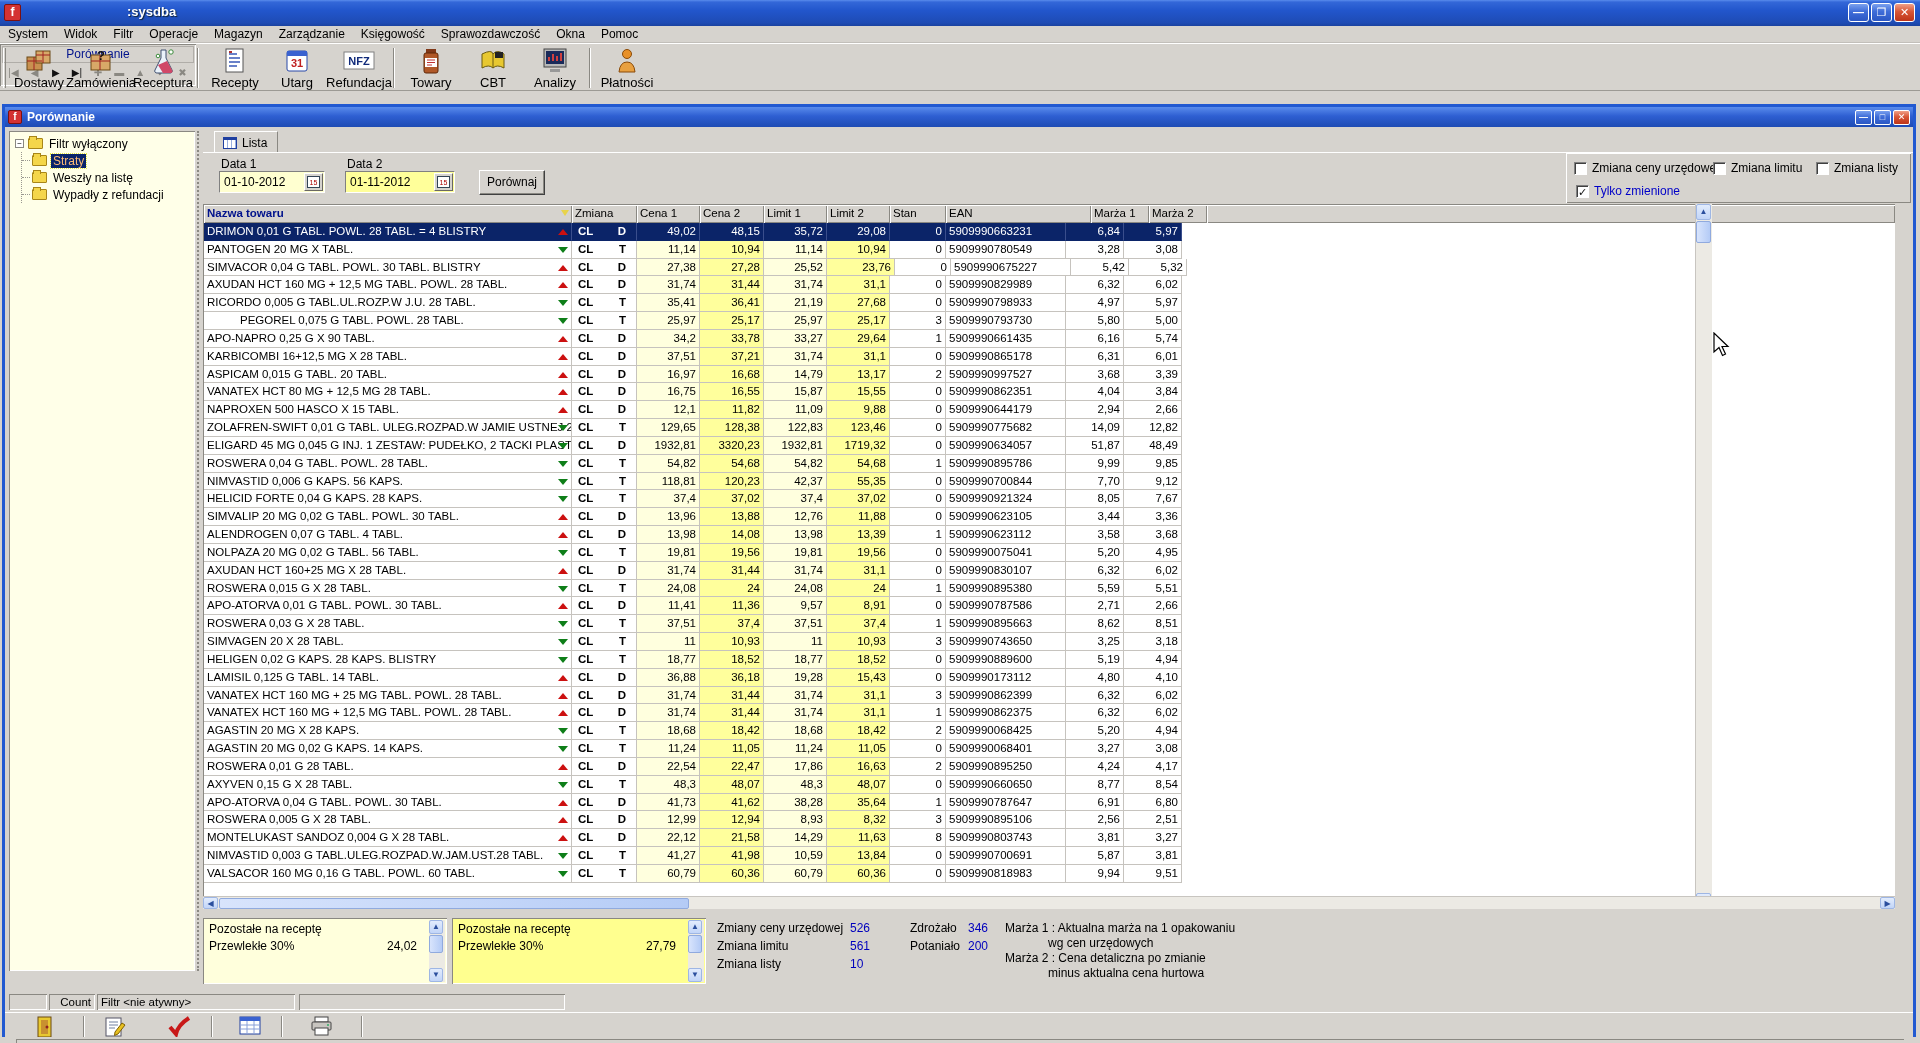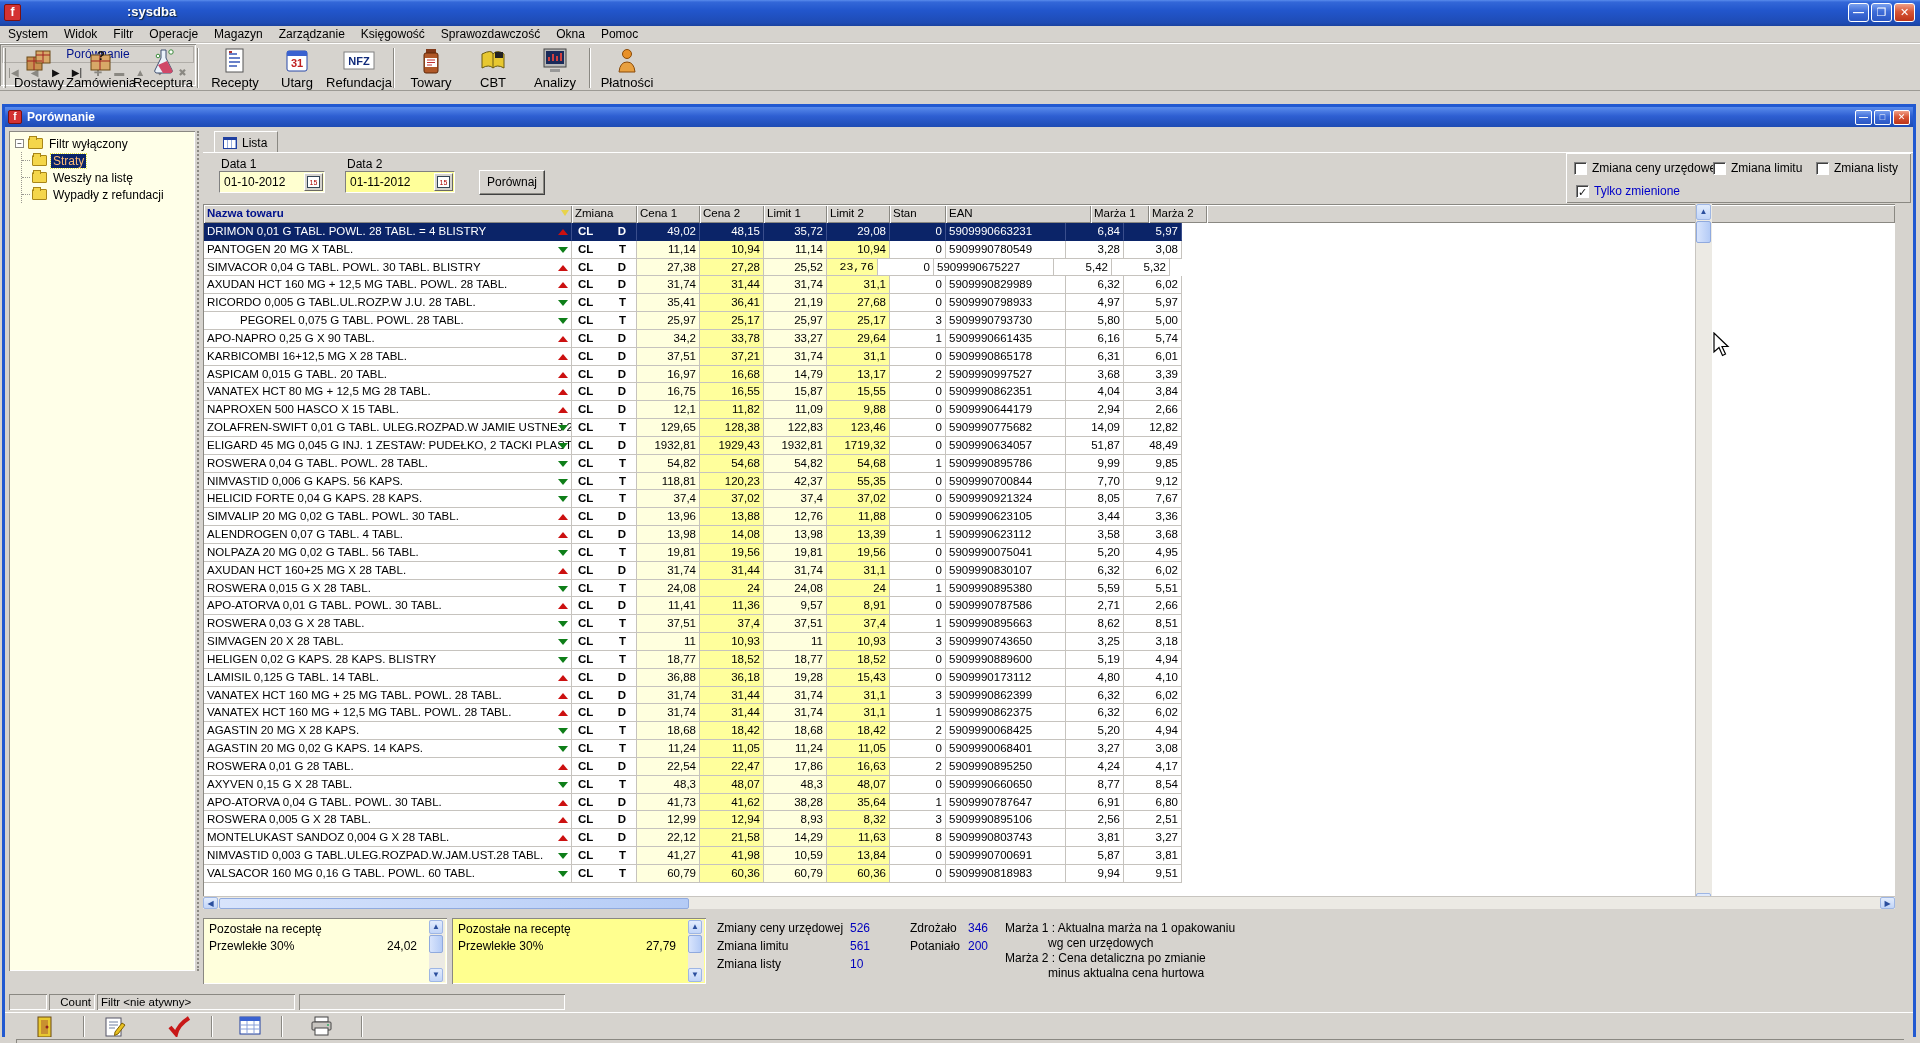--- a/index.html
+++ b/index.html
@@ -414,21 +414,21 @@
             </div>
             <div class="grow">
               <div class="gcell left" style="width: 368px;"><span>SIMVACOR 0,04 G TABL. POWL. 30 TABL. BLISTRY</span><span class="arrow up"></span></div>
               <div class="gcell zm" style="width: 65px;">
                 <span>CL</span>
                 <span>D</span>
               </div>
               <div class="gcell num y1" style="width: 63px;">27,38</div>
               <div class="gcell num y2" style="width: 64px;">27,28</div>
               <div class="gcell num y1" style="width: 63px;">25,52</div>
-              <div class="gcell num y2" style="width: 51px; font-family: Liberation Mono, monospace;">23,76</div>
+              <div class="gcell num y2" style="width: 68px;">23,76</div>
               <div class="gcell num" style="width: 56px;">0</div>
               <div class="gcell left" style="width: 120px;">5909990675227</div>
               <div class="gcell num" style="width: 58px;">5,42</div>
               <div class="gcell num" style="width: 58px;">5,32</div>
             </div>
             <div class="grow">
               <div class="gcell left" style="width: 368px;"><span>AXUDAN HCT 160 MG + 12,5 MG  TABL. POWL. 28 TABL.</span><span class="arrow up"></span></div>
               <div class="gcell zm" style="width: 65px;">
                 <span>CL</span>
                 <span>D</span>
@@ -562,21 +562,21 @@
               <div class="gcell num" style="width: 58px;">14,09</div>
               <div class="gcell num" style="width: 58px;">12,82</div>
             </div>
             <div class="grow">
               <div class="gcell left" style="width: 368px;"><span>ELIGARD 45 MG 0,045 G INJ. 1 ZESTAW: PUDEŁKO, 2 TACKI PLASTIKOWE</span><span class="arrow down"></span></div>
               <div class="gcell zm" style="width: 65px;">
                 <span>CL</span>
                 <span>D</span>
               </div>
               <div class="gcell num y1" style="width: 63px;">1932,81</div>
-              <div class="gcell num y2" style="width: 64px;">1929,43</div>
+              <div class="gcell num y2" style="width: 64px;">3320,23</div>
               <div class="gcell num y1" style="width: 63px;">1932,81</div>
               <div class="gcell num y2" style="width: 63px;">1719,32</div>
               <div class="gcell num" style="width: 56px;">0</div>
               <div class="gcell left" style="width: 120px;">5909990634057</div>
               <div class="gcell num" style="width: 58px;">51,87</div>
               <div class="gcell num" style="width: 58px;">48,49</div>
             </div>
             <div class="grow">
               <div class="gcell left" style="width: 368px;"><span>ROSWERA 0,04 G TABL. POWL. 28 TABL.</span><span class="arrow down"></span></div>
               <div class="gcell zm" style="width: 65px;">

